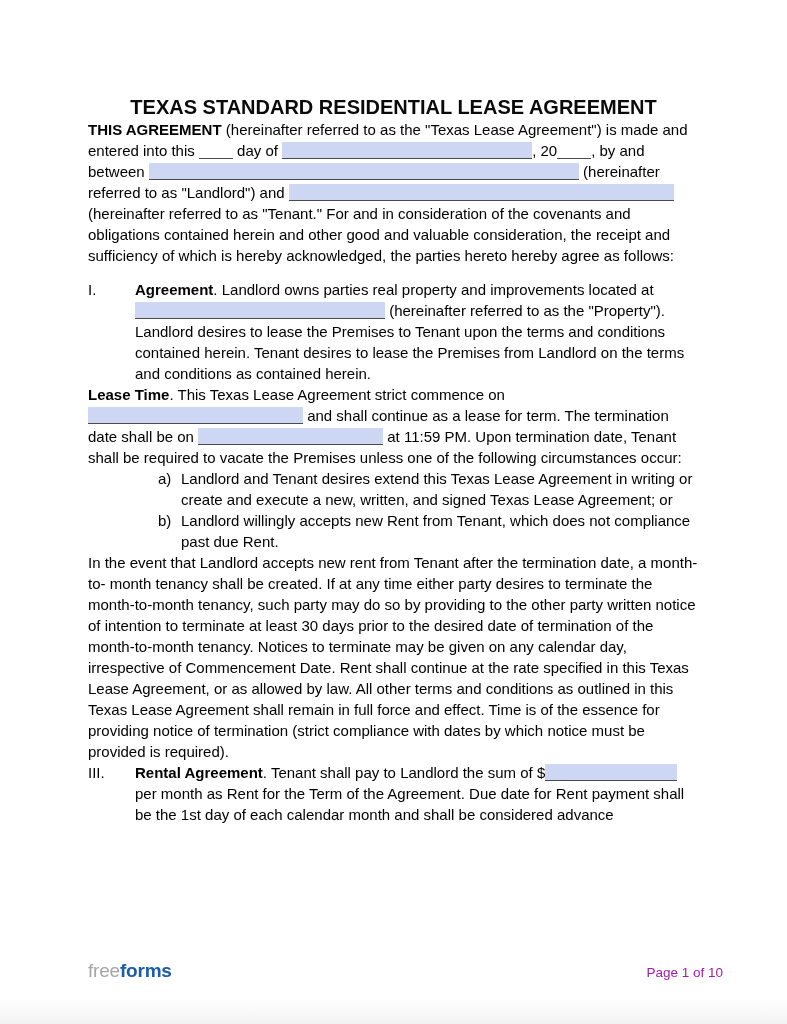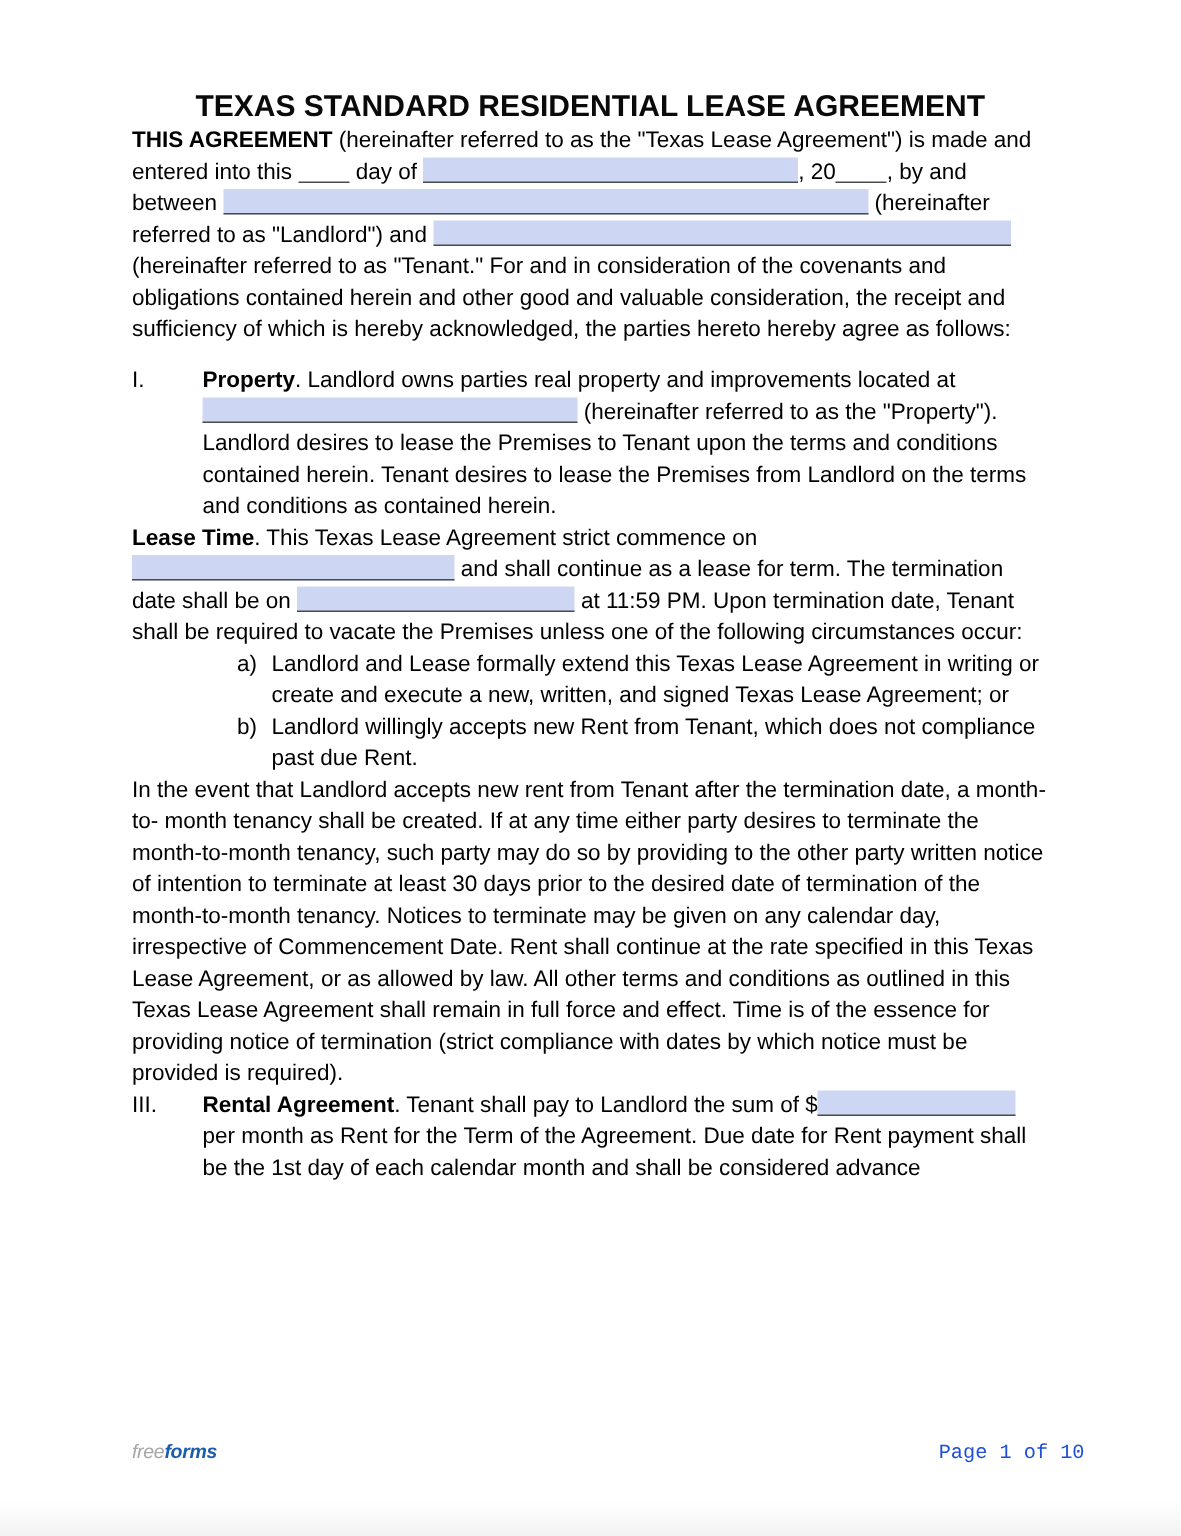--- a/index.html
+++ b/index.html
@@ -7,21 +7,21 @@
     --logo-gray:#a6a6a6;
     --logo-blue:#1a5dad;
   }
   html,body{margin:0;padding:0;}
   body{
     width:787px;height:1024px;background:#ffffff;
     font-family:"Liberation Sans", sans-serif;color:#000;position:relative;overflow:hidden;
   }
   .page{position:absolute;inset:0;background:#fff;}
   .title{
-    padding-top:60px;margin:0;text-align:center;
+    padding-top:96px;margin:0;text-align:center;
     font-size:20px;line-height:23px;font-weight:bold;color:#0a0a0a;
   }
   .content{width:612px;margin:0 0 0 88px;font-size:15px;line-height:21px;}
   .intro{margin:29px 0 0;}
   .para{margin:0;}
   .b{font-weight:bold;}
   .sections{margin:13px 0 0;}
   .sec{display:flex;}
   .sec-num{width:47px;flex:none;}
   .sec-body{flex:1;min-width:0;}
@@ -31,24 +31,24 @@
   .blank{
     display:inline-block;height:16px;vertical-align:-3px;
     border-bottom:1.5px solid #4a4a4a;
   }
   .hl{background:var(--hl);}
   .plain{background:transparent;width:34px;}
   .footer{
     position:absolute;left:88px;right:64px;top:960px;
     display:flex;justify-content:space-between;align-items:baseline;
   }
-  .logo{font-size:13px;letter-spacing:-0.2px;cursor:pointer;font-style:italic;}
+  .logo{font-size:19px;letter-spacing:-0.2px;cursor:pointer;}
   .logo-free{color:var(--logo-gray);font-weight:400;}
   .logo-forms{color:var(--logo-blue);font-weight:700;}
-  .pagenum{font-size:13.5px;color:#1d4ed8;font-family:Liberation Mono, monospace;}
+  .pagenum{font-size:13.5px;color:#a21caf;}
   .bottom-fade{
     position:absolute;left:0;right:0;bottom:0;height:24px;
     background:linear-gradient(#ffffff,#f2f2f2);
   }
 </style>
 </head>
 <body>
 
 <div class="page">
 
@@ -63,37 +63,37 @@
       <span class="blank hl" style="width:430px"></span>
       <span>(hereinafter referred to as "Landlord") and</span>
       <span class="blank hl" style="width:385px"></span>
       <span>(hereinafter referred to as "Tenant." For and in consideration of the covenants and obligations contained herein and other good and valuable consideration, the receipt and sufficiency of which is hereby acknowledged, the parties hereto hereby agree as follows:</span></p>
 
     <div class="sections">
 
       <div class="sec">
         <span class="sec-num">I.</span>
         <div class="sec-body">
-          <p class="para"><span class="b">Property</span><span>. Landlord owns parties real property and improvements located at</span>
+          <p class="para"><span class="b">Agreement</span><span>. Landlord owns parties real property and improvements located at</span>
             <span class="blank hl" style="width:250px"></span>
             <span>(hereinafter referred to as the "Property"). Landlord desires to lease the Premises to Tenant upon the terms and conditions contained herein. Tenant desires to lease the Premises from Landlord on the terms and conditions as contained herein.</span></p>
         </div>
       </div>
 
       <div class="sec">
         <div class="sec-body">
           <p class="para"><span class="b">Lease Time</span><span>. This Texas Lease Agreement strict commence on</span>
             <span class="blank hl" style="width:215px"></span>
             <span>and shall continue as a lease for term. The termination date shall be on</span>
             <span class="blank hl" style="width:185px"></span>
             <span>at 11:59 PM. Upon termination date, Tenant shall be required to vacate the Premises unless one of the following circumstances occur:</span></p>
 
           <div class="subitem">
             <span class="submarker">a)</span>
-            <span class="subtext">Landlord and Lease formally extend this Texas Lease Agreement in writing or create and execute a new, written, and signed Texas Lease Agreement; or</span>
+            <span class="subtext">Landlord and Tenant desires extend this Texas Lease Agreement in writing or create and execute a new, written, and signed Texas Lease Agreement; or</span>
           </div>
           <div class="subitem">
             <span class="submarker">b)</span>
             <span class="subtext">Landlord willingly accepts new Rent from Tenant, which does not compliance past due Rent.</span>
           </div>
 
           <p class="para">In the event that Landlord accepts new rent from Tenant after the termination date, a month-to- month tenancy shall be created. If at any time either party desires to terminate the month-to-month tenancy, such party may do so by providing to the other party written notice of intention to terminate at least 30 days prior to the desired date of termination of the month-to-month tenancy. Notices to terminate may be given on any calendar day, irrespective of Commencement Date. Rent shall continue at the rate specified in this Texas Lease Agreement, or as allowed by law. All other terms and conditions as outlined in this Texas Lease Agreement shall remain in full force and effect. Time is of the essence for providing notice of termination (strict compliance with dates by which notice must be provided is required).</p>
         </div>
       </div>
 

